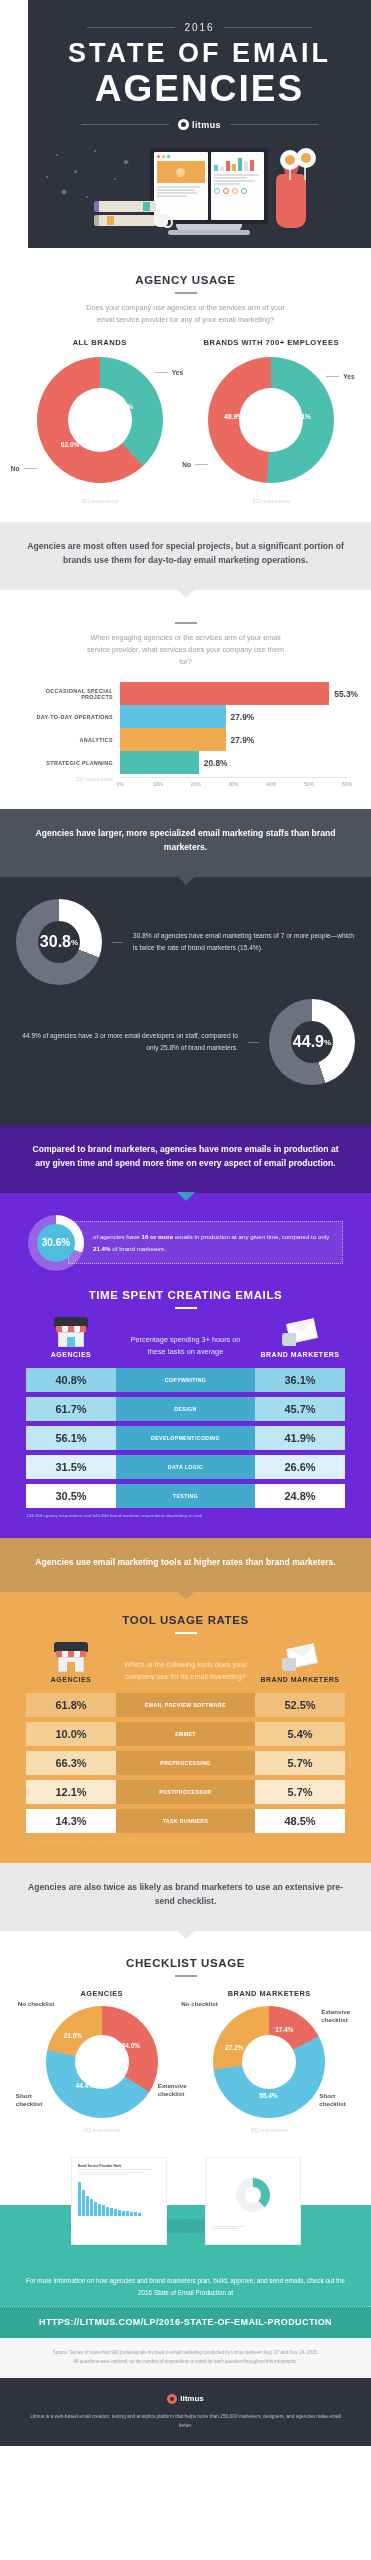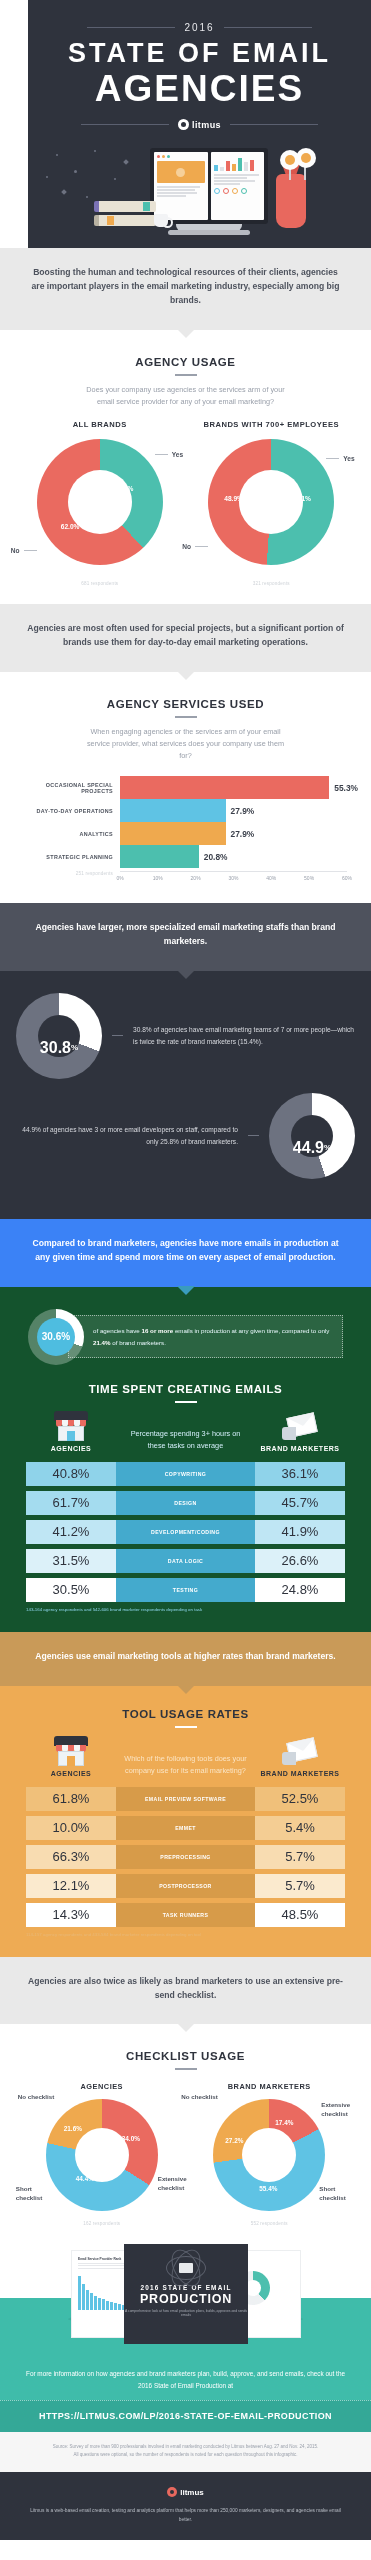--- a/index.html
+++ b/index.html
@@ -96,21 +96,21 @@
   }
   .banner .arrow {
     position: absolute; left: 50%; bottom: -8px; transform: translateX(-50%);
     width: 0; height: 0; border-left: 9px solid transparent;
     border-right: 9px solid transparent;
   }
   .banner-grey { background: #e9e9e9; color: #4d525d; }
   .banner-grey .arrow { border-top: 9px solid #e9e9e9; }
   .banner-dark { background: #4e525d; color: #ffffff; }
   .banner-dark .arrow { border-top: 9px solid #4e525d; }
-  .banner-blue { background: #3b82f6; color: #ffffff; }
+  .banner-blue { background: #4c1d95; color: #ffffff; }
   .banner-blue .arrow { border-top: 9px solid #3a9cbd; }
   .banner-tan { background: #c99a58; color: #ffffff; }
   .banner-tan .arrow { border-top: 9px solid #c99a58; }
 
   
   .section { padding: 26px 14px 18px; text-align: center; }
   .sec-title {
     font-size: 11.5px; font-weight: 700; letter-spacing: .6px; color: #2f333d;
   }
   .sec-rule { width: 22px; height: 2px; background: #9aa0ab; margin: 6px auto 8px; }
@@ -165,34 +165,34 @@
   .dark { background: #2f333d; padding: 22px 16px 26px; }
   .stat-row { display: flex; align-items: center; gap: 10px; margin-bottom: 14px; }
   .stat-row.right { flex-direction: row-reverse; }
   .ring-wrap { position: relative; width: 86px; height: 86px; flex: 0 0 86px; }
   .ring { width: 86px; height: 86px; border-radius: 50%; }
   .ring::after {
     content: ""; position: absolute; left: 22px; top: 22px;
     width: 42px; height: 42px; border-radius: 50%; background: #2f333d;
   }
   .ring-val {
-    position: absolute; left: 0; top: 12px; width: 86px; height: 86px;
+    position: absolute; left: 0; top: 0; width: 86px; height: 86px;
     display: flex; align-items: center; justify-content: center;
     color: #ffffff; font-size: 16px; font-weight: 700; z-index: 2;
   }
   .ring-val sup { font-size: 8px; }
   .stat-txt {
     flex: 1; font-size: 6.6px; line-height: 1.8; color: #d9dbe0;
     text-align: left;
   }
   .stat-row.right .stat-txt { text-align: right; }
   .dash { width: 11px; height: 1px; background: #6d7280; flex: 0 0 11px; }
 
   
-  .blue { background: #14532d; padding: 22px 14px 20px; text-align: center; }
+  .blue { background: #6d28d9; padding: 22px 14px 20px; text-align: center; }
   .callout { display: flex; align-items: center; margin: 0 14px 18px; }
   .cring-wrap { position: relative; width: 56px; height: 56px; flex: 0 0 56px; z-index:2;}
   .cring { width: 56px; height: 56px; border-radius: 50%; }
   .cring::after {
     content: ""; position: absolute; left: 9px; top: 9px;
     width: 38px; height: 38px; border-radius: 50%; background: #4ebde0;
   }
   .cring-val {
     position: absolute; left: 0; top: 0; width: 56px; height: 56px;
     display: flex; align-items: center; justify-content: center;
@@ -229,21 +229,21 @@
     transform: rotate(-12deg); border: 1px solid #e3e6ea; }
   .env-fold { position:absolute; left:6px; top:2px; width:28px; height:11px; background:#f1f3f5;
     transform: rotate(-12deg); clip-path: polygon(0 0, 100% 0, 50% 100%);}
   .env-hand { position:absolute; left:0; top:14px; width:14px; height:13px; background:#cfd6dd;
     border-radius: 3px 0 0 3px; }
 
   
   .trow { display: flex; margin: 0 12px 5px; height: 24px; align-items: stretch; }
   .tcell {
     width: 90px; display: flex; align-items: center; justify-content: center;
-    font-size: 13px; font-weight: 400; color: #2f333d;
+    font-size: 11px; font-weight: 700; color: #2f333d;
   }
   .tmid {
     flex: 1; display: flex; align-items: center; justify-content: center;
     font-size: 5.2px; font-weight: 700; letter-spacing: .4px; color: #ffffff;
   }
   .tnote { font-size: 4.4px; margin: 4px 12px 0; text-align: left; }
   .blue .tnote { color: #8fd7ee; }
   .tan-sec .tnote { color: #e8b877; }
 
   
@@ -408,24 +408,20 @@
       <div class="ha vase"></div>
       <div class="ha" style="left:250px;top:4px;width:40px;height:32px">
         <span class="stem" style="left:11px;top:10px;height:22px"></span>
         <span class="stem" style="left:26px;top:12px;height:20px"></span>
         <span class="flower" style="left:2px;top:2px"></span>
         <span class="flower" style="left:18px;top:0px"></span>
       </div>
     </div>
   </div>
 
-  <div class="banner banner-grey">
-    <span>Boosting the human and technological resources of their clients, agencies are important players in the email marketing industry, especially among big brands.</span>
-    <span class="arrow"></span>
-  </div>
 
   <div class="section">
     <div class="sec-title">AGENCY USAGE</div>
     <div class="sec-rule"></div>
     <div class="sec-sub">Does your company use agencies or the services arm of your email service provider for any of your email marketing?</div>
 
     <div class="donut-pair">
 
       <div class="donut-col">
         <div class="donut-head">ALL BRANDS</div>
@@ -464,21 +460,20 @@
       </div>
     </div>
   </div>
 
   <div class="banner banner-grey">
     <span>Agencies are most often used for special projects, but a significant portion of brands use them for day-to-day email marketing operations.</span>
     <span class="arrow"></span>
   </div>
 
   <div class="section">
-    <div class="sec-title">AGENCY SERVICES USED</div>
     <div class="sec-rule"></div>
     <div class="sec-sub">When engaging agencies or the services arm of your email service provider, what services does your company use them for?</div>
 
     <div class="barchart">
       <div class="brow">
         <div class="blabel">OCCASIONAL SPECIAL PROJECTS</div>
         <div class="btrack">
           <div class="bfill" style="width:92.2%;background:#ea6a60"></div>
           <span class="bval" style="left:92.2%">55.3%</span>
         </div>
@@ -606,21 +601,21 @@
       <div class="tcell" style="background:#8fd3ea">40.8%</div>
       <div class="tmid" style="background:#44aacd">COPYWRITING</div>
       <div class="tcell" style="background:#8fd3ea">36.1%</div>
     </div>
     <div class="trow">
       <div class="tcell" style="background:#a4dcef">61.7%</div>
       <div class="tmid" style="background:#44aacd">DESIGN</div>
       <div class="tcell" style="background:#a4dcef">45.7%</div>
     </div>
     <div class="trow">
-      <div class="tcell" style="background:#bfe6f4">41.2%</div>
+      <div class="tcell" style="background:#bfe6f4">56.1%</div>
       <div class="tmid" style="background:#44aacd">DEVELOPMENT/CODING</div>
       <div class="tcell" style="background:#bfe6f4">41.9%</div>
     </div>
     <div class="trow">
       <div class="tcell" style="background:#dcf1f9">31.5%</div>
       <div class="tmid" style="background:#44aacd">DATA LOGIC</div>
       <div class="tcell" style="background:#dcf1f9">26.6%</div>
     </div>
     <div class="trow">
       <div class="tcell" style="background:#ffffff">30.5%</div>
@@ -769,31 +764,20 @@
     </div>
 
     <div class="card card-r">
       <div class="mini-donut" style="background:conic-gradient(#4cbfae 0 38%, #eef1f3 38% 100%)"></div>
       <div class="mini-sub" style="margin-top:14px">
         <i style="width:40%"></i>
           <i style="width:30%"></i>
       </div>
     </div>
 
-    <div class="card card-c">
-      <div class="atom">
-        <span class="orb"></span>
-        <span class="orb" style="transform:rotate(60deg)"></span>
-        <span class="orb" style="transform:rotate(-60deg)"></span>
-        <span class="chip"></span>
-      </div>
-      <div class="t1">2016 STATE OF EMAIL</div>
-      <div class="t2">PRODUCTION</div>
-      <div class="t3">A comprehensive look at how email production plans, builds, approves and sends emails</div>
-    </div>
   </div>
 
   <div class="promo-text">For more information on how agencies and brand marketers plan, build, approve, and send emails, check out the 2016 State of Email Production at</div>
   <div class="urlbar">HTTPS://LITMUS.COM/LP/2016-STATE-OF-EMAIL-PRODUCTION</div>
 
   <div class="source">
     <div>Source: Survey of more than 900 professionals involved in email marketing conducted by Litmus between Aug. 27 and Nov. 24, 2015.</div>
     <div>All questions were optional, so the number of respondents is noted for each question throughout this infographic.</div>
   </div>
 

